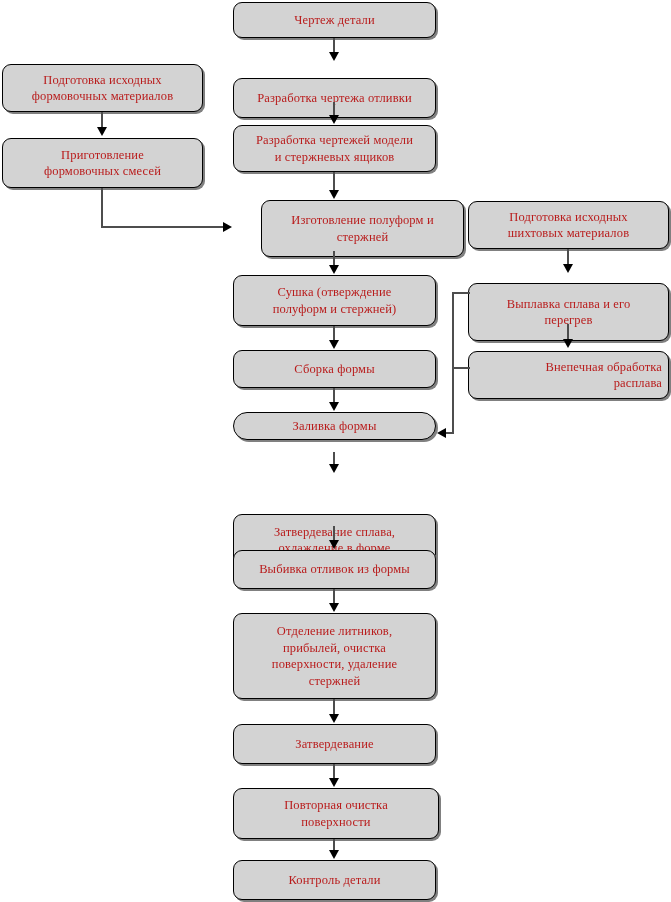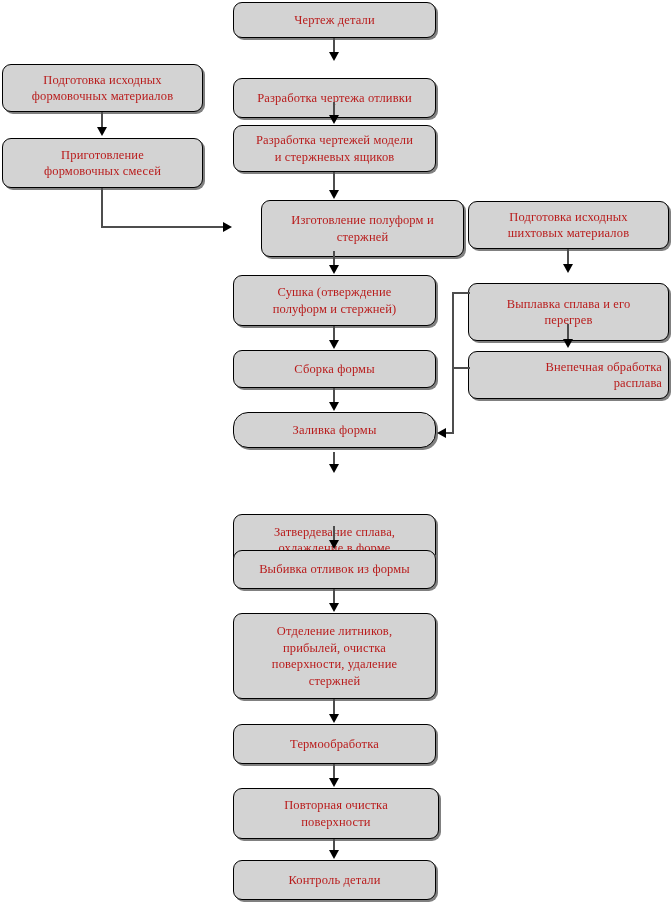--- a/index.html
+++ b/index.html
@@ -103,42 +103,42 @@
 
   <div class="node" style="left:233px; top:275px; width:203px; height:51px;">
     <span class="label">Сушка (отверждение
 полуформ и стержней)</span>
   </div>
 
   <div class="node" style="left:233px; top:350px; width:203px; height:38px;">
     <span class="label">Сборка формы</span>
   </div>
 
-  <div class="node" style="left:233px; top:412px; width:203px; height:36px;border-radius:15px;">
+  <div class="node" style="left:233px; top:412px; width:203px; height:28px;border-radius:15px;">
     <span class="label">Заливка формы</span>
   </div>
 
   <div class="node" style="left:233px; top:474px; width:203px; height:52px;margin-top:40px;">
     <span class="label">Затвердевание сплава,
 охлаждение в форме</span>
   </div>
 
   <div class="node" style="left:233px; top:550px; width:203px; height:39px;">
     <span class="label">Выбивка отливок из формы</span>
   </div>
 
   <div class="node" style="left:233px; top:613px; width:203px; height:86px;">
     <span class="label">Отделение литников,
 прибылей, очистка
 поверхности, удаление
 стержней</span>
   </div>
 
   <div class="node" style="left:233px; top:724px; width:203px; height:40px;">
-    <span class="label">Термообработка</span>
+    <span class="label">Затвердевание</span>
   </div>
 
   <div class="node" style="left:233px; top:788px; width:206px; height:51px;">
     <span class="label">Повторная очистка
 поверхности</span>
   </div>
 
   <div class="node" style="left:233px; top:860px; width:203px; height:40px;">
     <span class="label">Контроль детали</span>
   </div>

